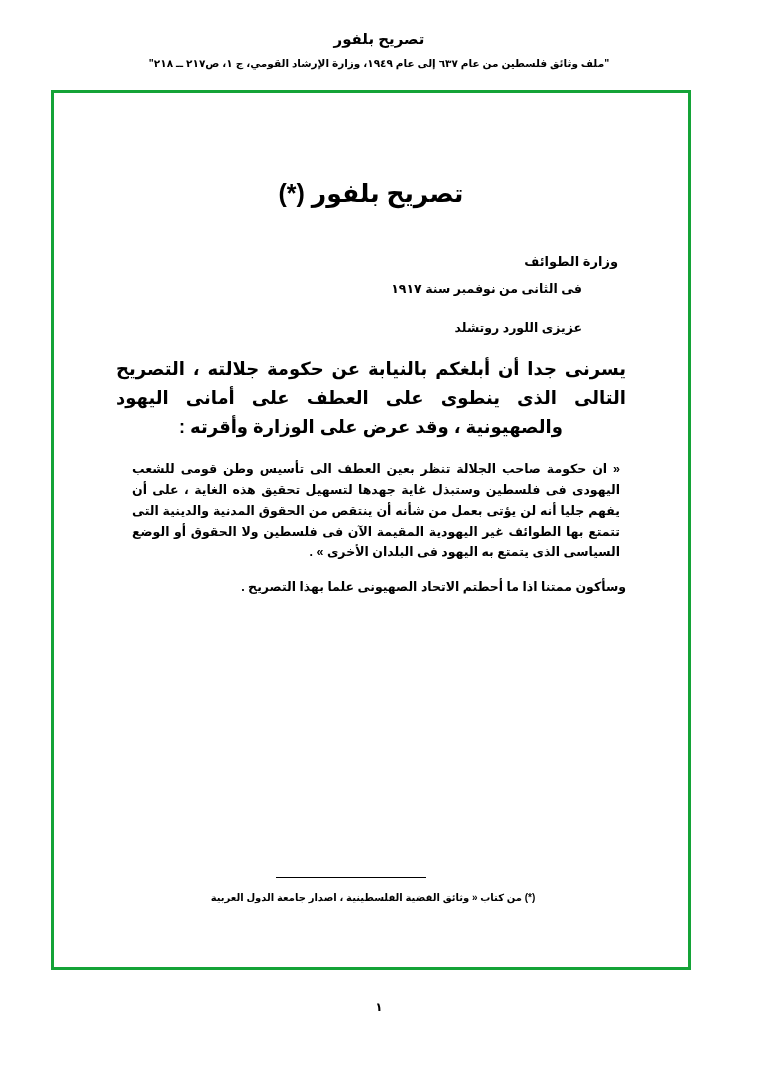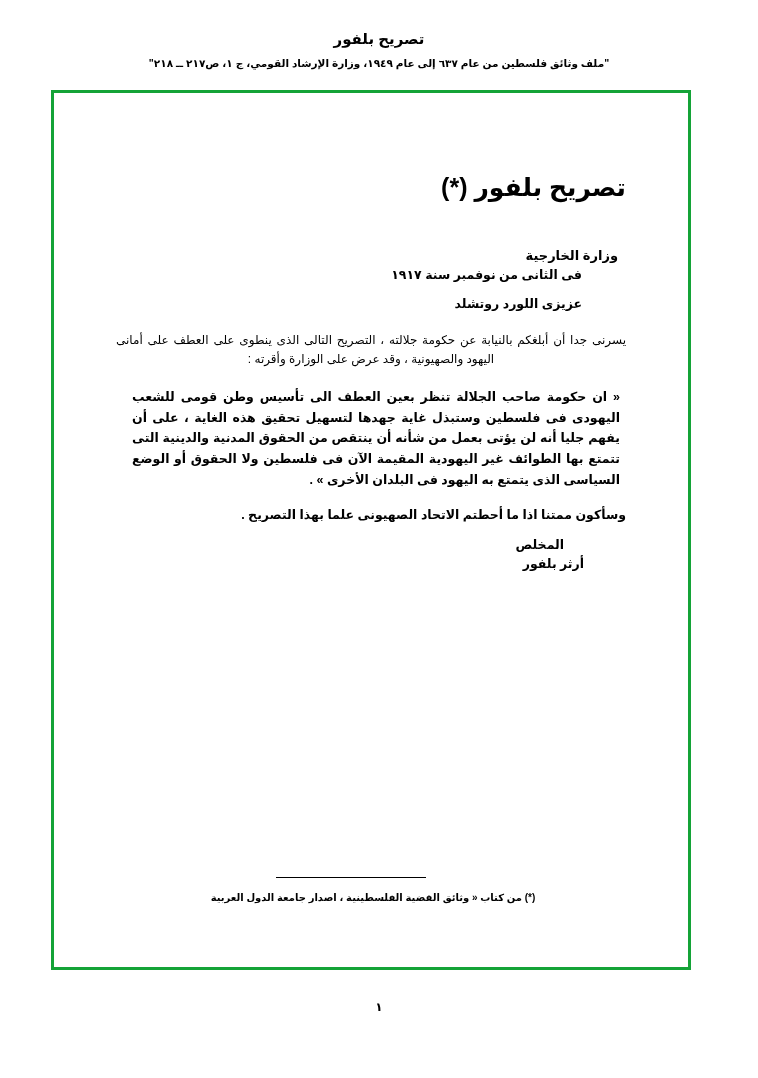--- a/index.html
+++ b/index.html
@@ -61,52 +61,52 @@
     box-sizing: border-box;
     padding: 0;
   }
   
   .content {
     padding: 60px 52px 0 52px;
     direction: rtl;
     text-align: right;
   }
   .main-title {
-    text-align: right;
+    text-align: center;
     font-family: "Liberation Sans", "DejaVu Sans", sans-serif;
     font-weight: bold;
     font-size: 25px;
-    margin: 12px 0 0 0;
+    margin: 18px 0 0 0;
     letter-spacing: 1px;
   }
   .ministry {
     font-family: "Liberation Sans", "DejaVu Sans", sans-serif;
     font-weight: bold;
     font-size: 13px;
     margin-top: 46px;
     margin-right: 8px;
   }
   .date-line {
     font-family: "Liberation Sans", "DejaVu Sans", sans-serif;
     font-weight: bold;
     font-size: 12.5px;
-    margin-top: 4px;
+    margin-top: 12px;
     margin-right: 44px;
   }
   .salutation {
     font-family: "Liberation Sans", "DejaVu Sans", sans-serif;
     font-weight: bold;
     font-size: 12.5px;
-    margin-top: 14px;
+    margin-top: 24px;
     margin-right: 44px;
   }
   p.para {
     font-family: "Liberation Sans", "DejaVu Sans", sans-serif;
-    font-weight: normal;
-    font-size: 12px;
+    font-weight: bold;
+    font-size: 18px;
     line-height: 1.62;
     margin: 16px 0 0 0;
     text-align: justify;
     text-align-last: center;
   }
   p.para.first {
     margin-top: 20px;
   }
   p.quote {
     font-family: "Liberation Sans", "DejaVu Sans", sans-serif;
@@ -180,36 +180,32 @@
     <div class="subtitle">"ملف وثائق فلسطين من عام ٦٣٧ إلى عام ١٩٤٩، وزارة الإرشاد القومي، ج ١، ص٢١٧ ــ ٢١٨"</div>
   </div>
 
   <div class="frame">
     <div class="frame-inner">
 
       <div class="content">
 
         <h1 class="main-title">تصريح بلفور (*)</h1>
 
-        <div class="ministry">وزارة الخارجية</div>
+        <div class="ministry">وزارة الطوائف</div>
 
         <div class="date-line">فى الثانى من نوفمبر سنة ١٩١٧</div>
 
         <div class="salutation">عزيزى اللورد روتشلد</div>
 
         <p class="para first">يسرنى جدا أن أبلغكم بالنيابة عن حكومة جلالته ، التصريح التالى الذى ينطوى على العطف على أمانى اليهود والصهيونية ، وقد عرض على الوزارة وأقرته :</p>
 
         <p class="quote">« ان حكومة صاحب الجلالة تنظر بعين العطف الى تأسيس وطن قومى للشعب اليهودى فى فلسطين وستبذل غاية جهدها لتسهيل تحقيق هذه الغاية ، على أن يفهم جليا أنه لن يؤتى بعمل من شأنه أن ينتقص من الحقوق المدنية والدينية التى تتمتع بها الطوائف غير اليهودية المقيمة الآن فى فلسطين ولا الحقوق أو الوضع السياسى الذى يتمتع به اليهود فى البلدان الأخرى » .</p>
 
         <p class="closing">وسأكون ممتنا اذا ما أحطتم الاتحاد الصهيونى علما بهذا التصريح .</p>
 
-        <div class="sign-block">
-          <div class="sign-1">المخلص</div>
-          <div class="sign-2">أرثر بلفور</div>
-        </div>
 
       </div>
 
       <div class="footnote-wrap">
         <div class="footnote-rule"></div>
         <div class="footnote-text">(*) من كتاب « وثائق القضية الفلسطينية ، اصدار جامعة الدول العربية</div>
       </div>
 
     </div>
   </div>

